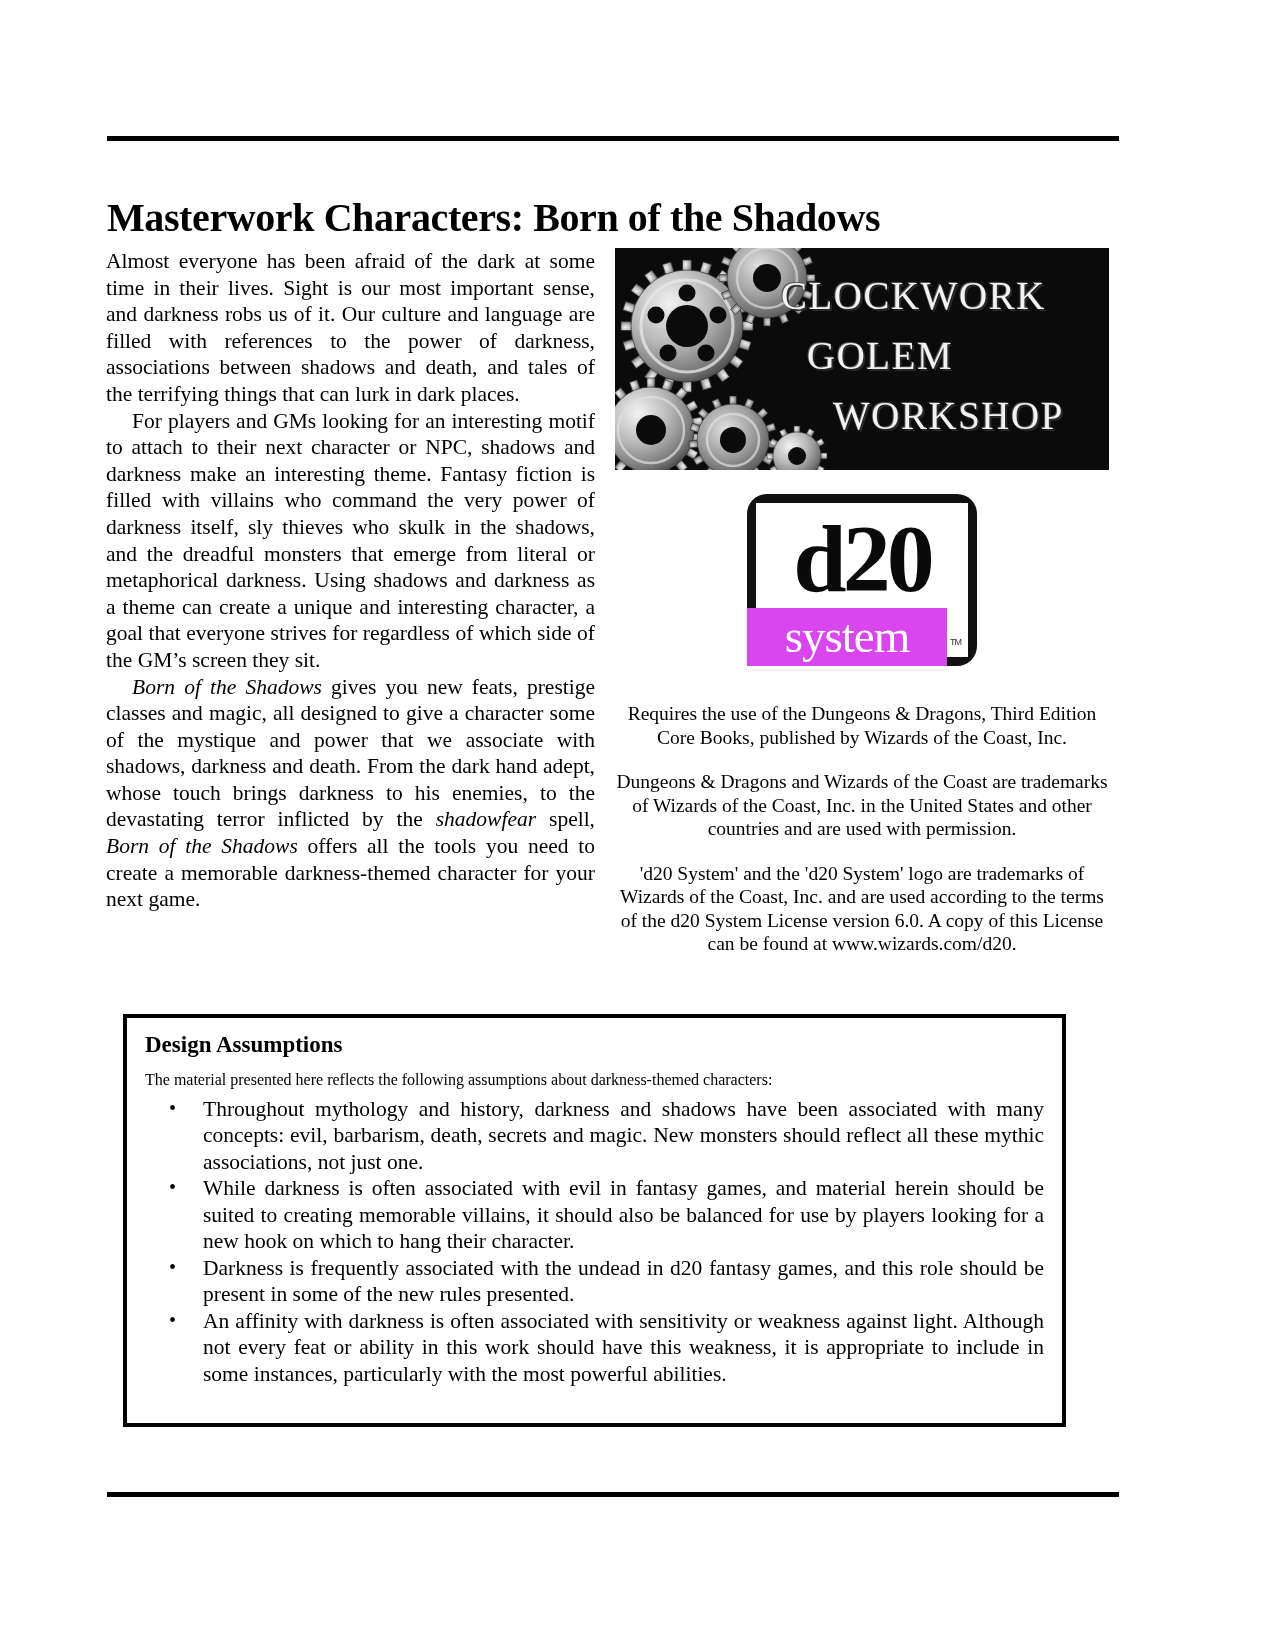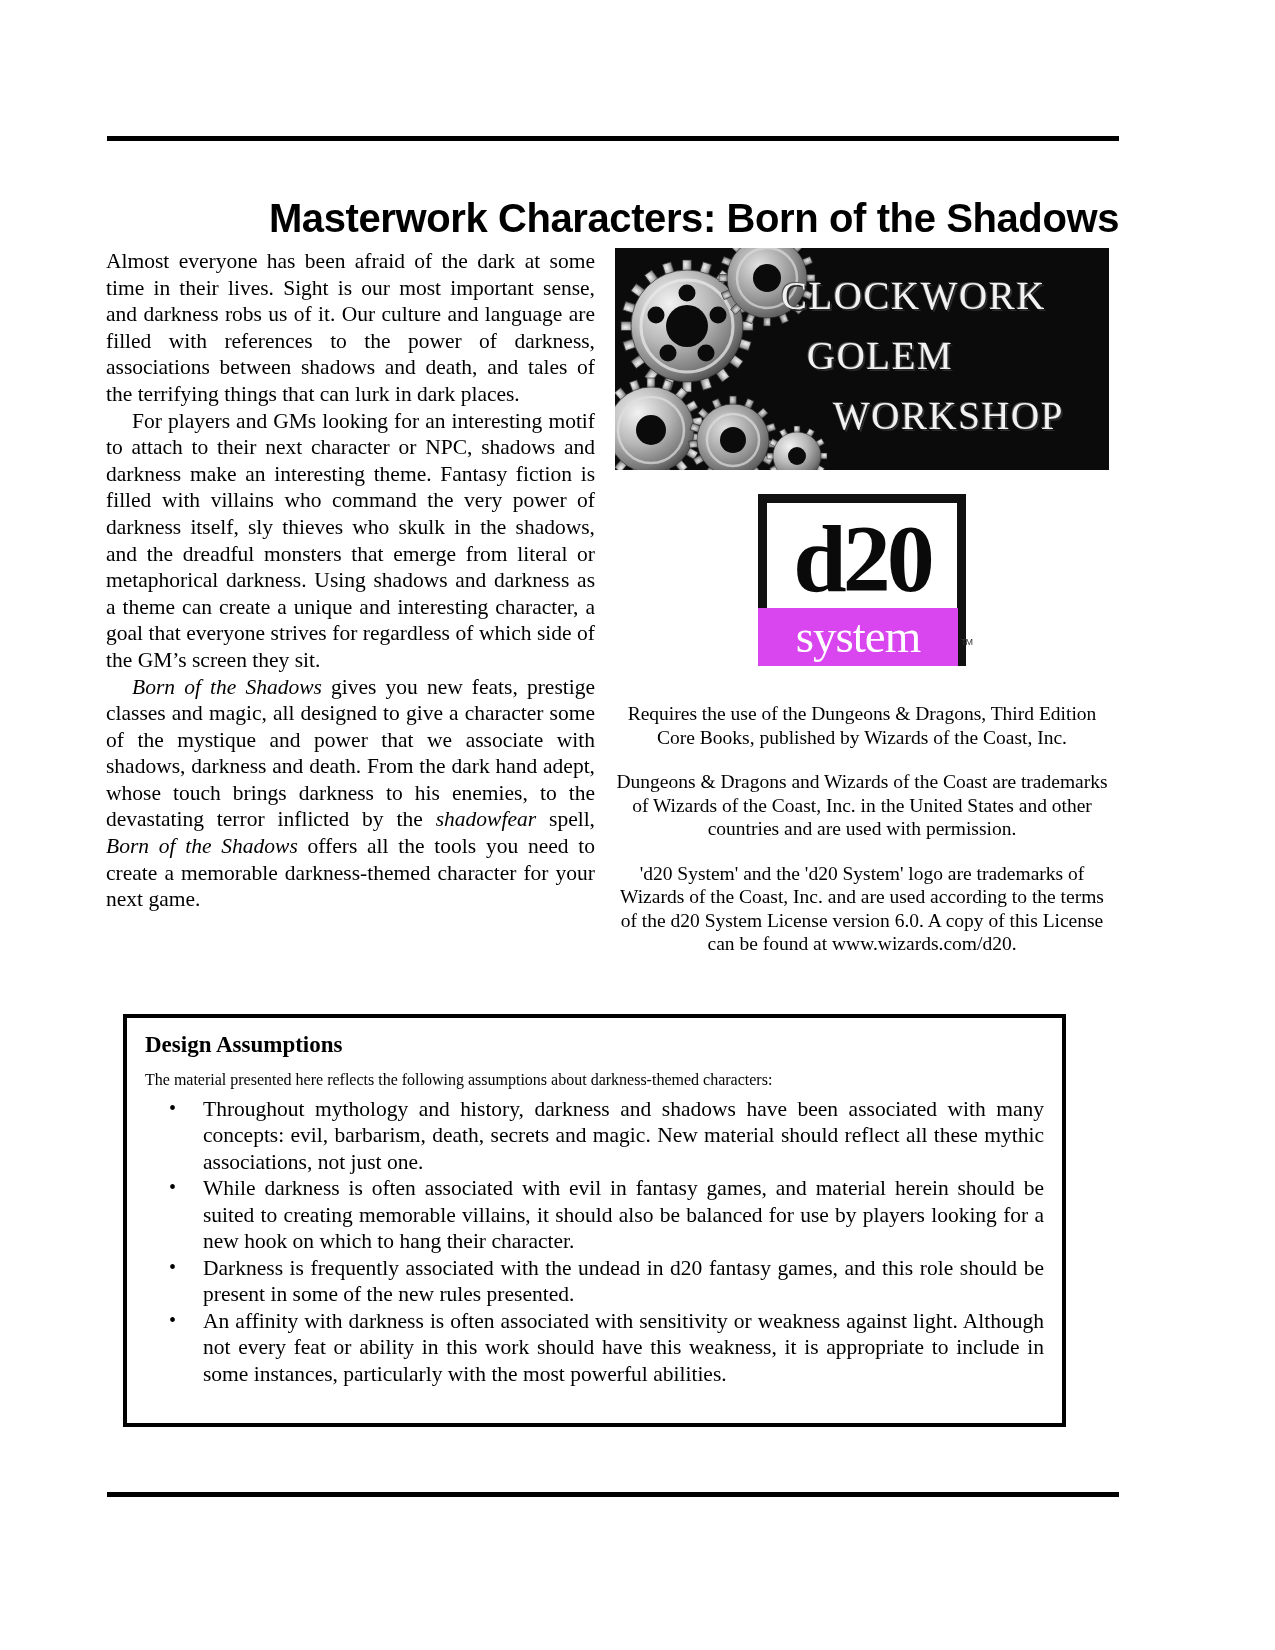--- a/index.html
+++ b/index.html
@@ -40,26 +40,26 @@
     height: 5px;
     background: #000;
   }
 
   
   .title {
     position: absolute;
     left: 107px;
     top: 168px;
     width: 1012px;
-    text-align: right;
+    text-align: left;
     font-size: 40px;
     font-weight: bold;
     letter-spacing: -0.4px;
     line-height: 1.15;
-    font-family: Liberation Sans, sans-serif;
+    font-family: Liberation Serif, serif;
   }
 
   
   .col-left {
     position: absolute;
     left: 106px;
     top: 248px;
     width: 489px;
     font-size: 21.5px;
     line-height: 26.6px;
@@ -116,25 +116,26 @@
 
   
   .d20-wrap {
     width: 494px;
     margin-top: 24px;
     display: flex;
     justify-content: center;
   }
   .d20-logo {
     position: relative;
-    width: 208px;
+    width: 230px;
     height: 172px;
     background: #111111;
     padding: 7px;
     box-sizing: border-box;
+    border-radius: 20px;
   }
   .d20-inner {
     position: absolute;
     left: 9px;
     top: 9px;
     right: 9px;
     bottom: 9px;
     background: #ffffff;
   }
   .d20-top {
@@ -590,21 +591,21 @@
       <p>Dungeons &amp; Dragons and Wizards of the Coast are trademarks of Wizards of the Coast, Inc. in the United States and other countries and are used with permission.</p>
       <p>'d20 System' and the 'd20 System' logo are trademarks of Wizards of the Coast, Inc. and are used according to the terms of the d20 System License version 6.0. A copy of this License can be found at www.wizards.com/d20.</p>
     </div>
   </div>
 
   <div class="box">
     <div class="box-inner">
       <div class="box-title">Design Assumptions</div>
       <p class="box-intro">The material presented here reflects the following assumptions about darkness-themed characters:</p>
       <ul class="box-list">
-        <li><span class="bullet">•</span><span>Throughout mythology and history, darkness and shadows have been associated with many concepts: evil, barbarism, death, secrets and magic. New material should reflect all these mythic associations, not just one.</span></li>
+        <li><span class="bullet">•</span><span>Throughout mythology and history, darkness and shadows have been associated with many concepts: evil, barbarism, death, secrets and magic. New monsters should reflect all these mythic associations, not just one.</span></li>
         <li><span class="bullet">•</span><span>While darkness is often associated with evil in fantasy games, and material herein should be suited to creating memorable villains, it should also be balanced for use by players looking for a new hook on which to hang their character.</span></li>
         <li><span class="bullet">•</span><span>Darkness is frequently associated with the undead in d20 fantasy games, and this role should be present in some of the new rules presented.</span></li>
         <li><span class="bullet">•</span><span>An affinity with darkness is often associated with sensitivity or weakness against light. Although not every feat or ability in this work should have this weakness, it is appropriate to include in some instances, particularly with the most powerful abilities.</span></li>
       </ul>
     </div>
   </div>
 
   <div class="rule-bottom"></div>
 
 </div>

